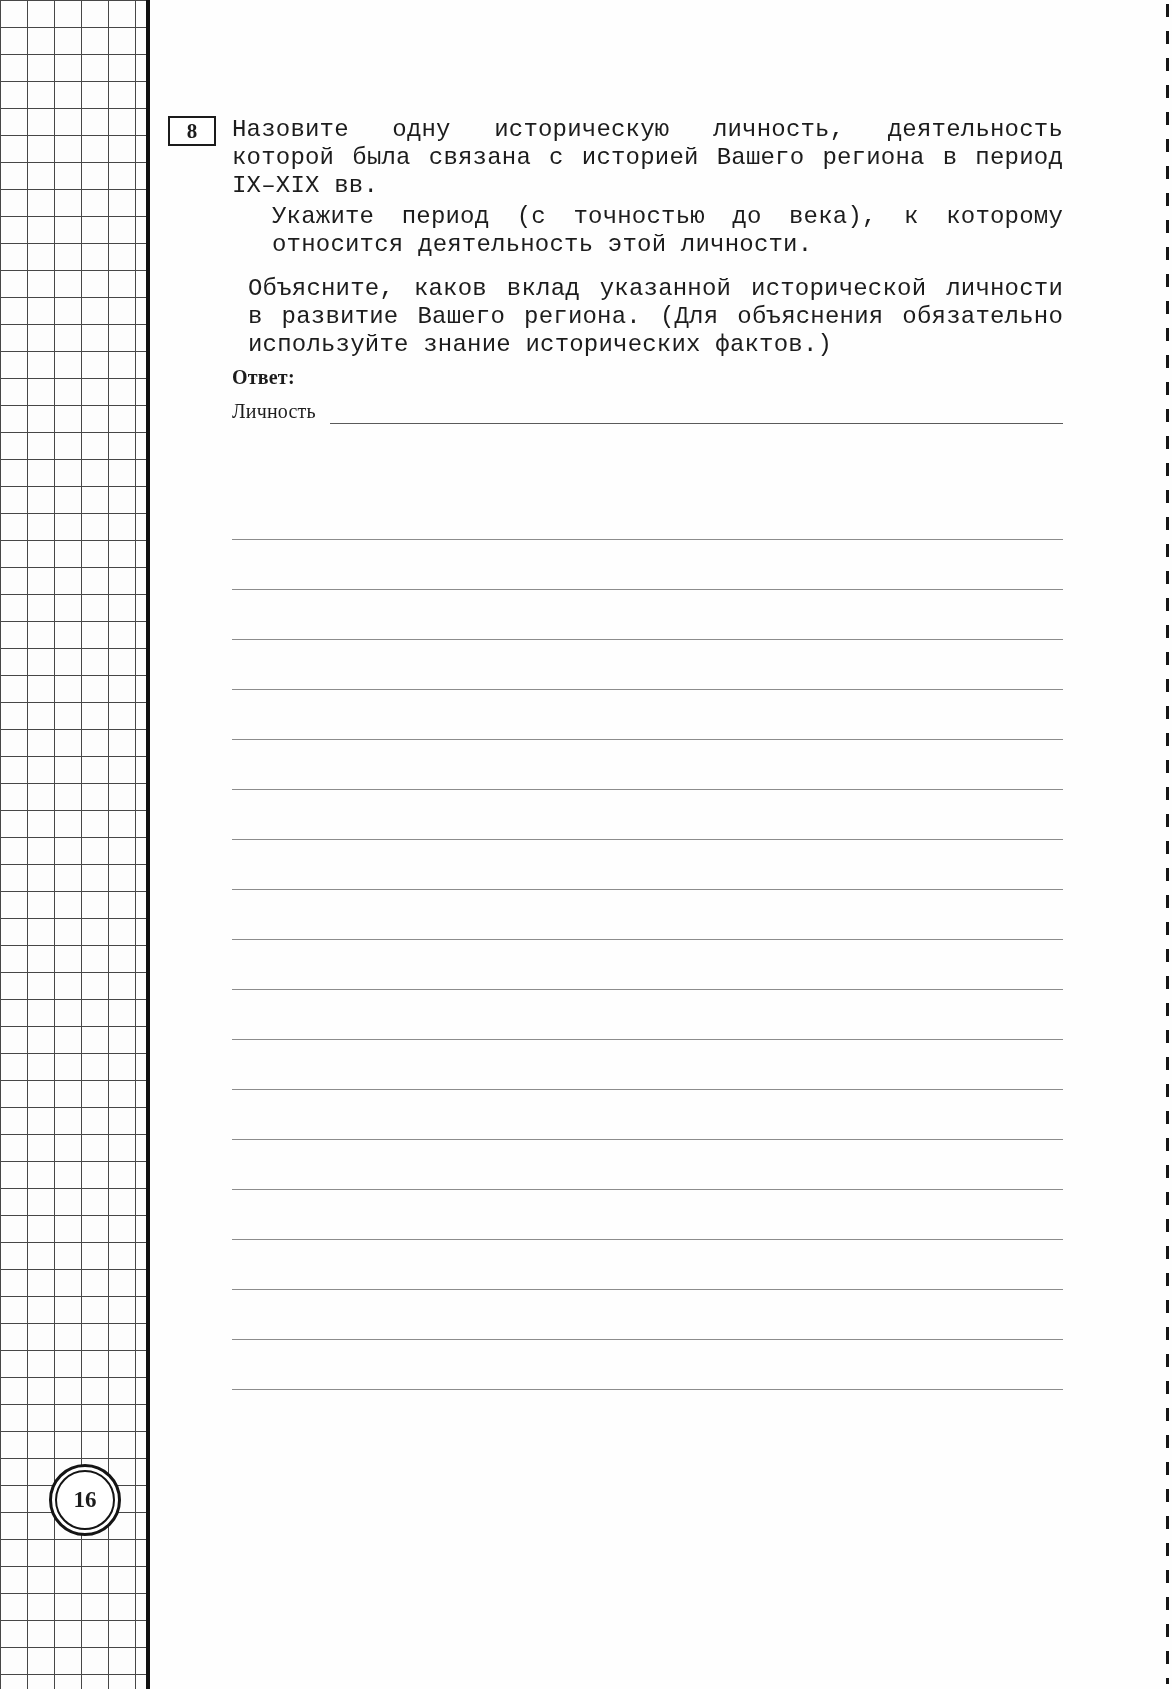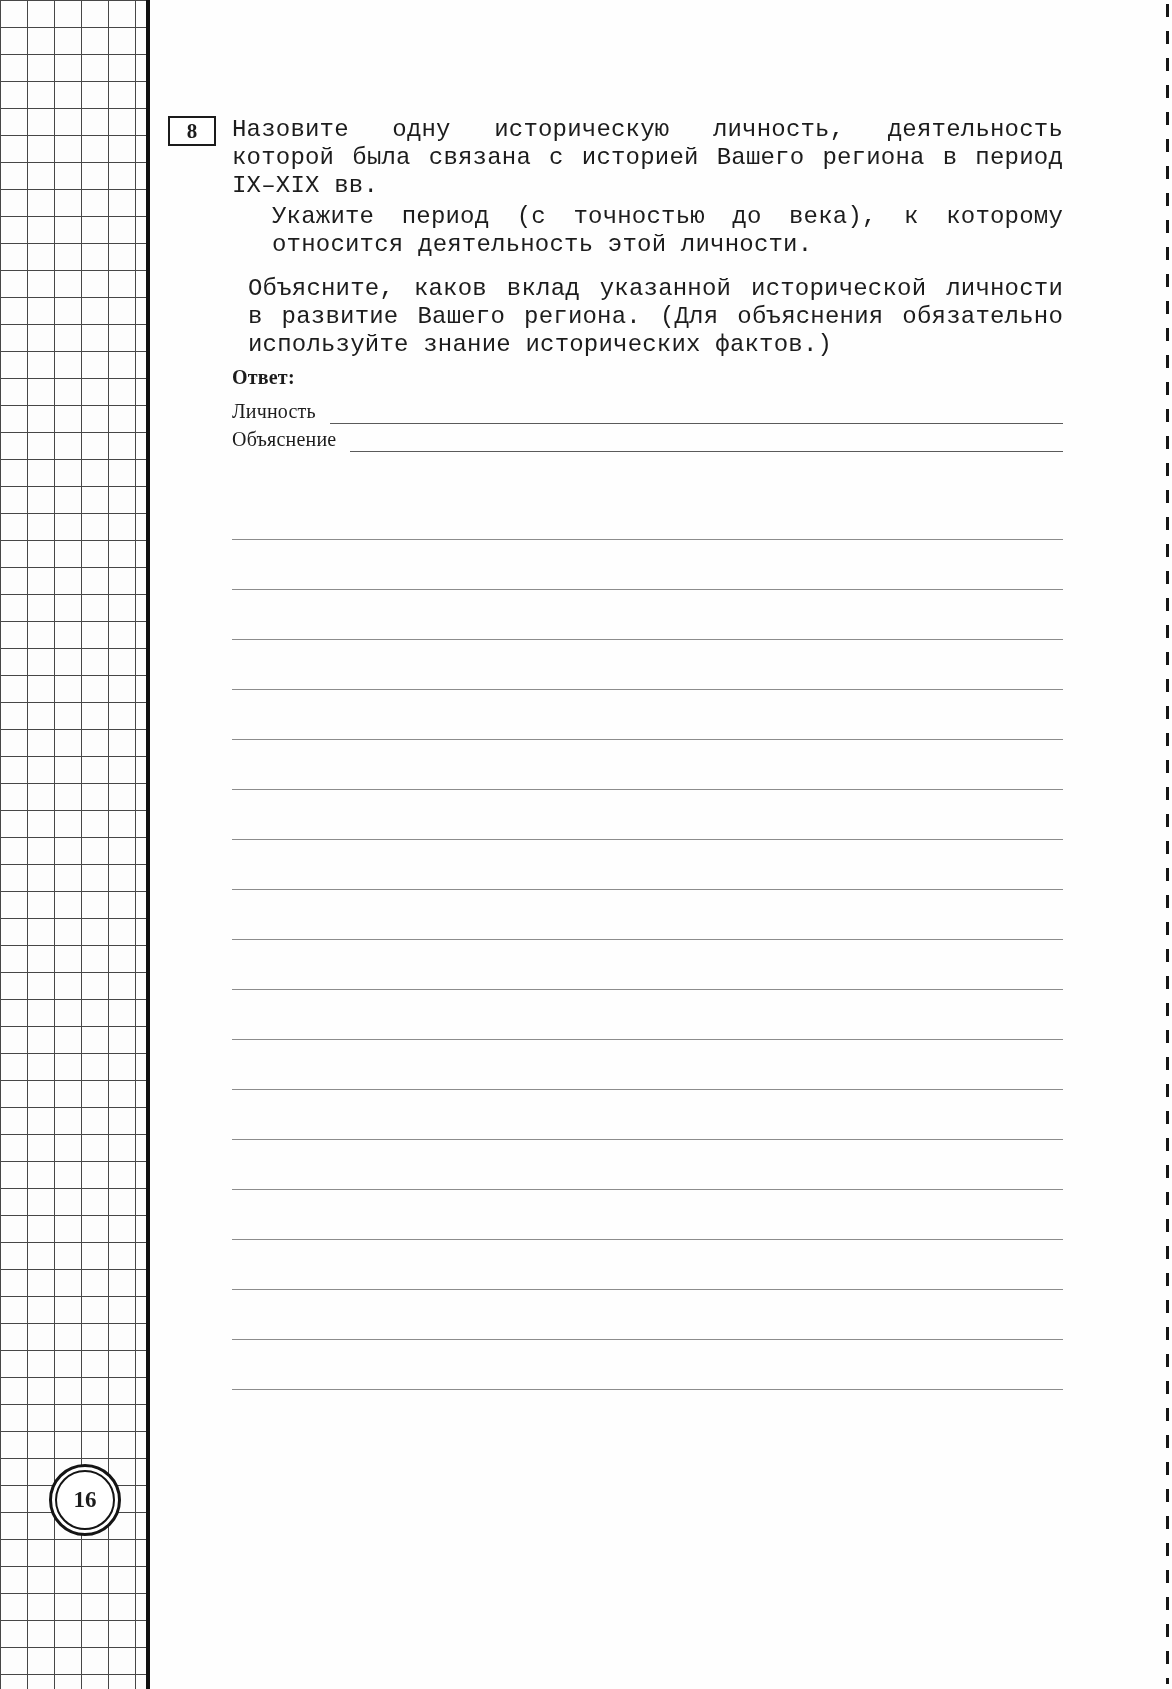--- a/index.html
+++ b/index.html
@@ -110,24 +110,20 @@
     <p class="para p2">Укажите период (с точностью до века), к которому относится деятельность этой личности.</p>
     <p class="para p3">Объясните, каков вклад указанной исторической личности в развитие Вашего региона. (Для объяснения обязательно используйте знание исторических фактов.)</p>
 
     <p class="answer-label">Ответ:</p>
 
     <div class="fields" id="fields">
         <div class="field-row">
           <span class="field-label">Личность</span>
           <span class="field-line"></span>
         </div>
-        <div class="field-row">
-          <span class="field-label">Объяснение</span>
-          <span class="field-line"></span>
-        </div>
       </div>
 
     <div class="blank-lines" id="blank-lines">
         <div class="blank-line" style="border-bottom-color: rgb(140, 140, 140);"></div>
         <div class="blank-line" style="border-bottom-color: rgb(140, 140, 140);"></div>
         <div class="blank-line" style="border-bottom-color: rgb(140, 140, 140);"></div>
         <div class="blank-line" style="border-bottom-color: rgb(140, 140, 140);"></div>
         <div class="blank-line" style="border-bottom-color: rgb(140, 140, 140);"></div>
         <div class="blank-line" style="border-bottom-color: rgb(140, 140, 140);"></div>
         <div class="blank-line" style="border-bottom-color: rgb(140, 140, 140);"></div>

